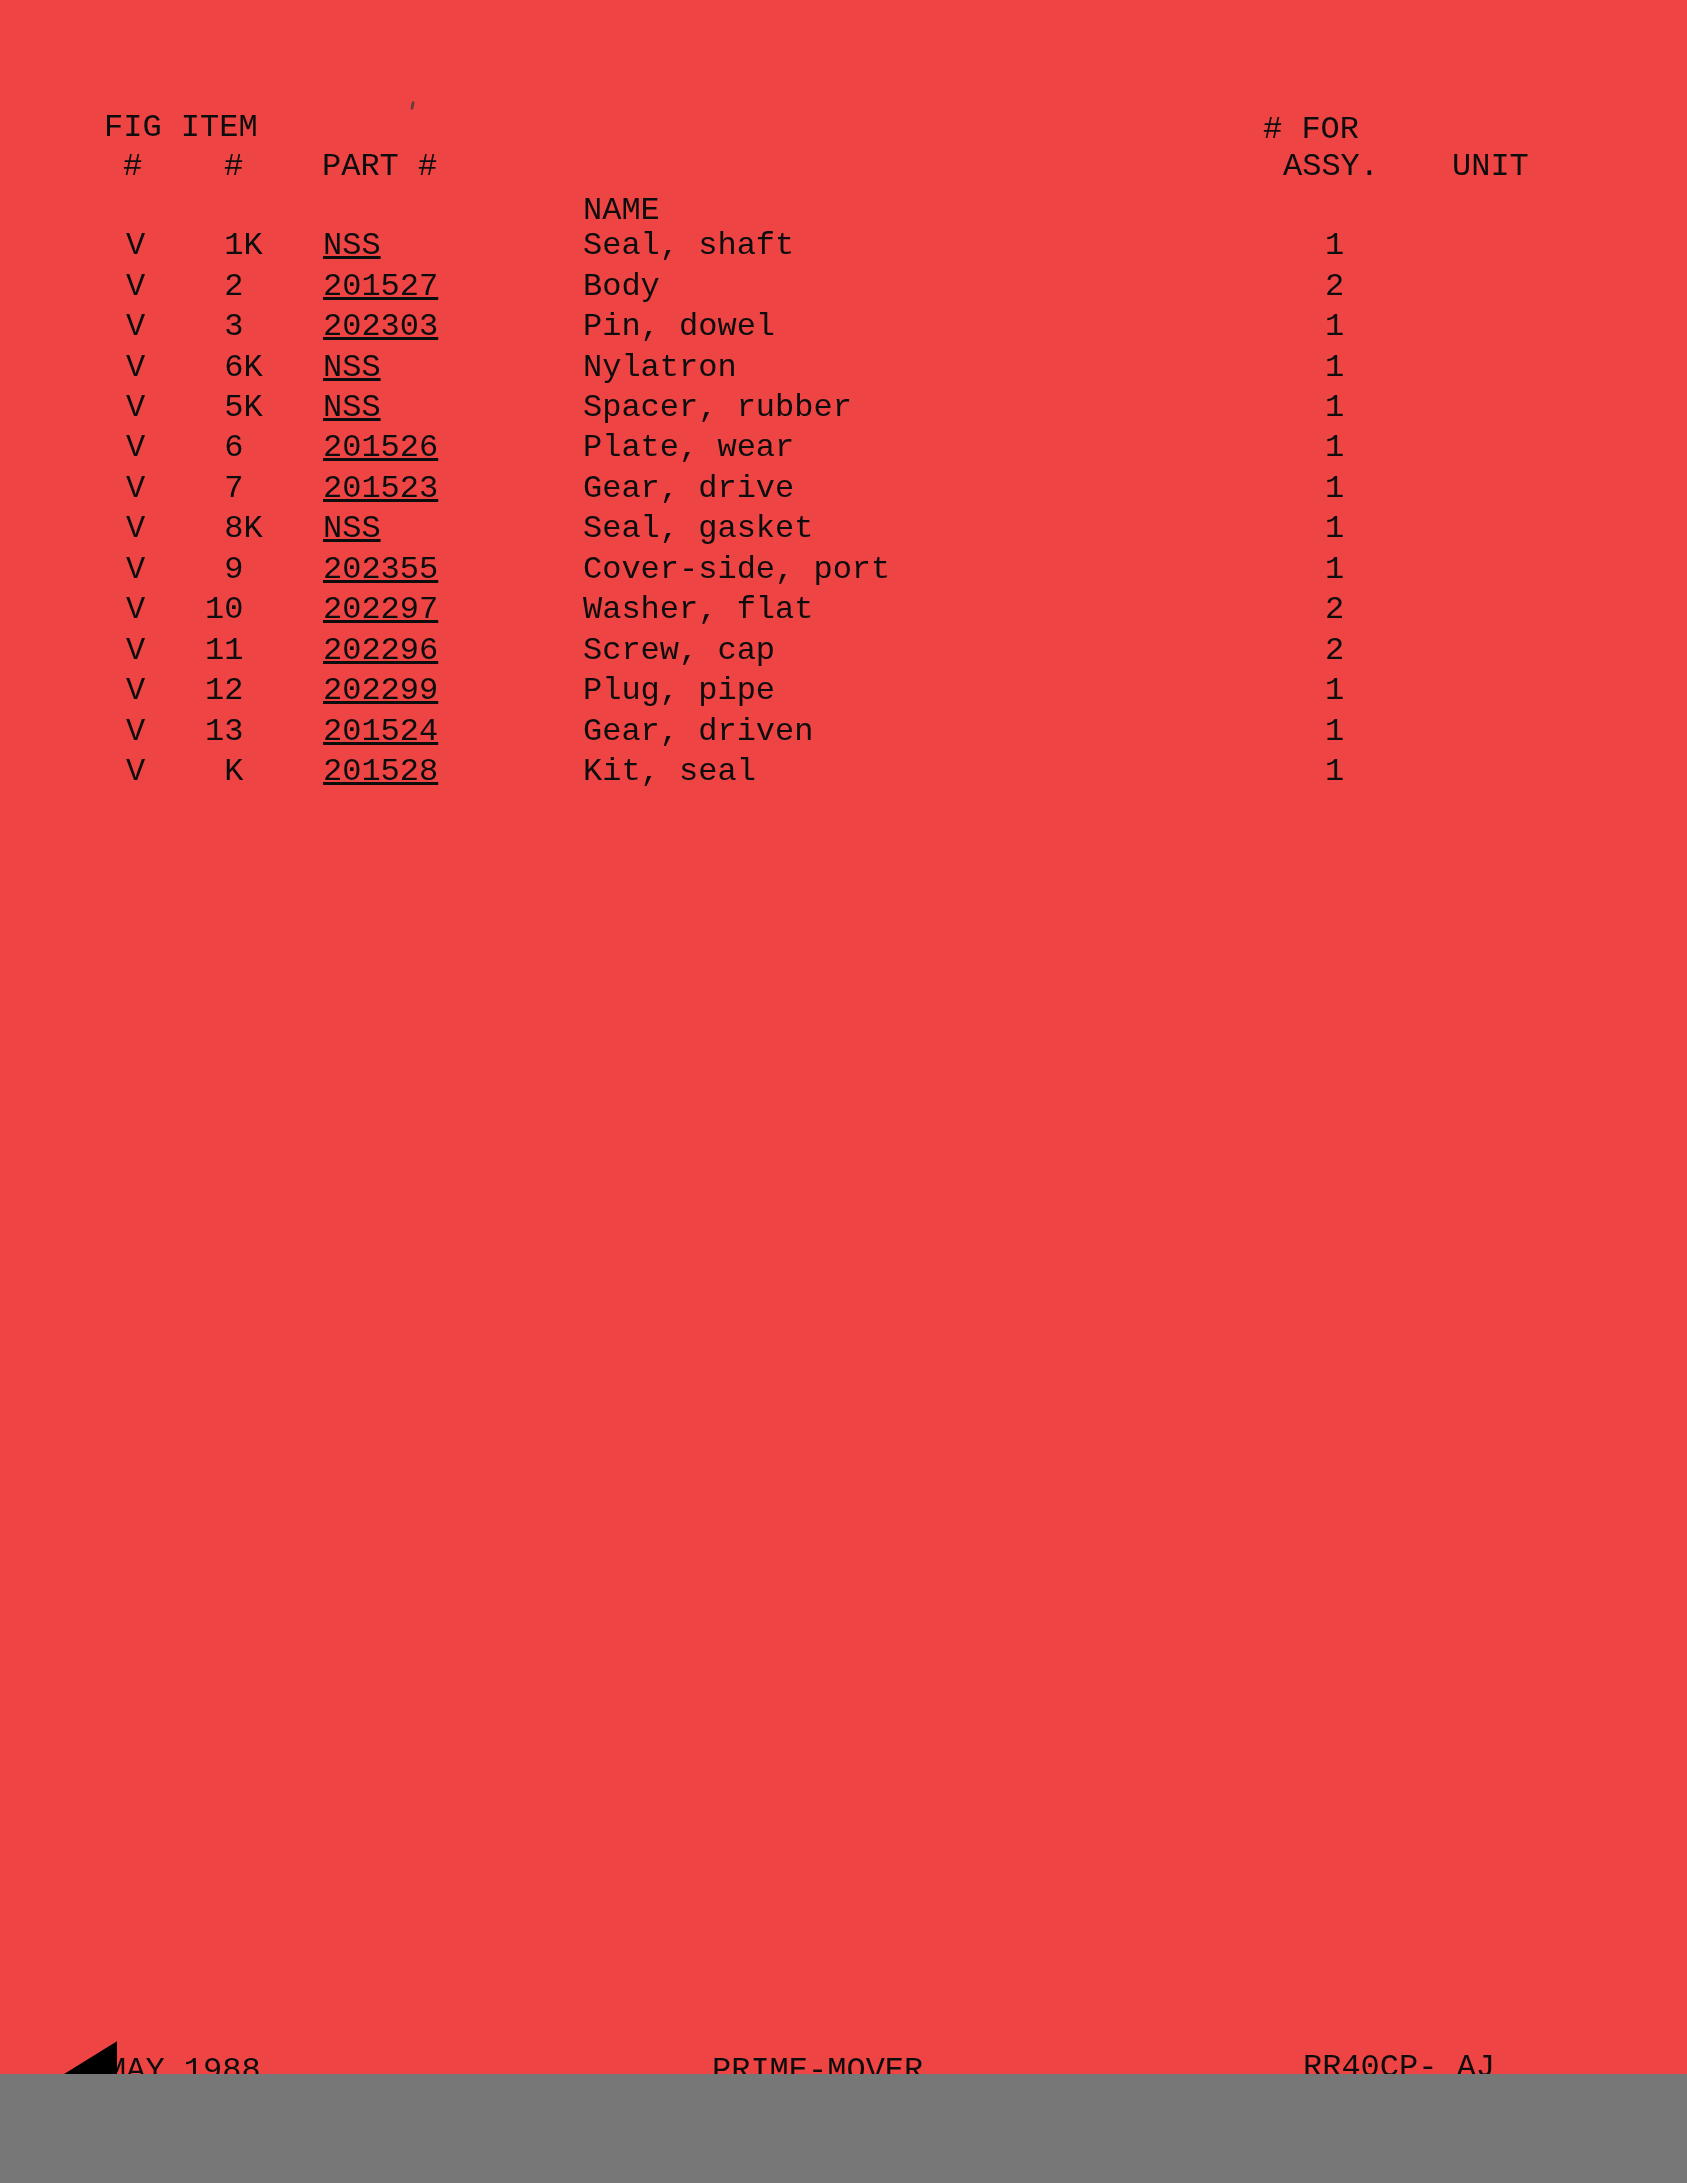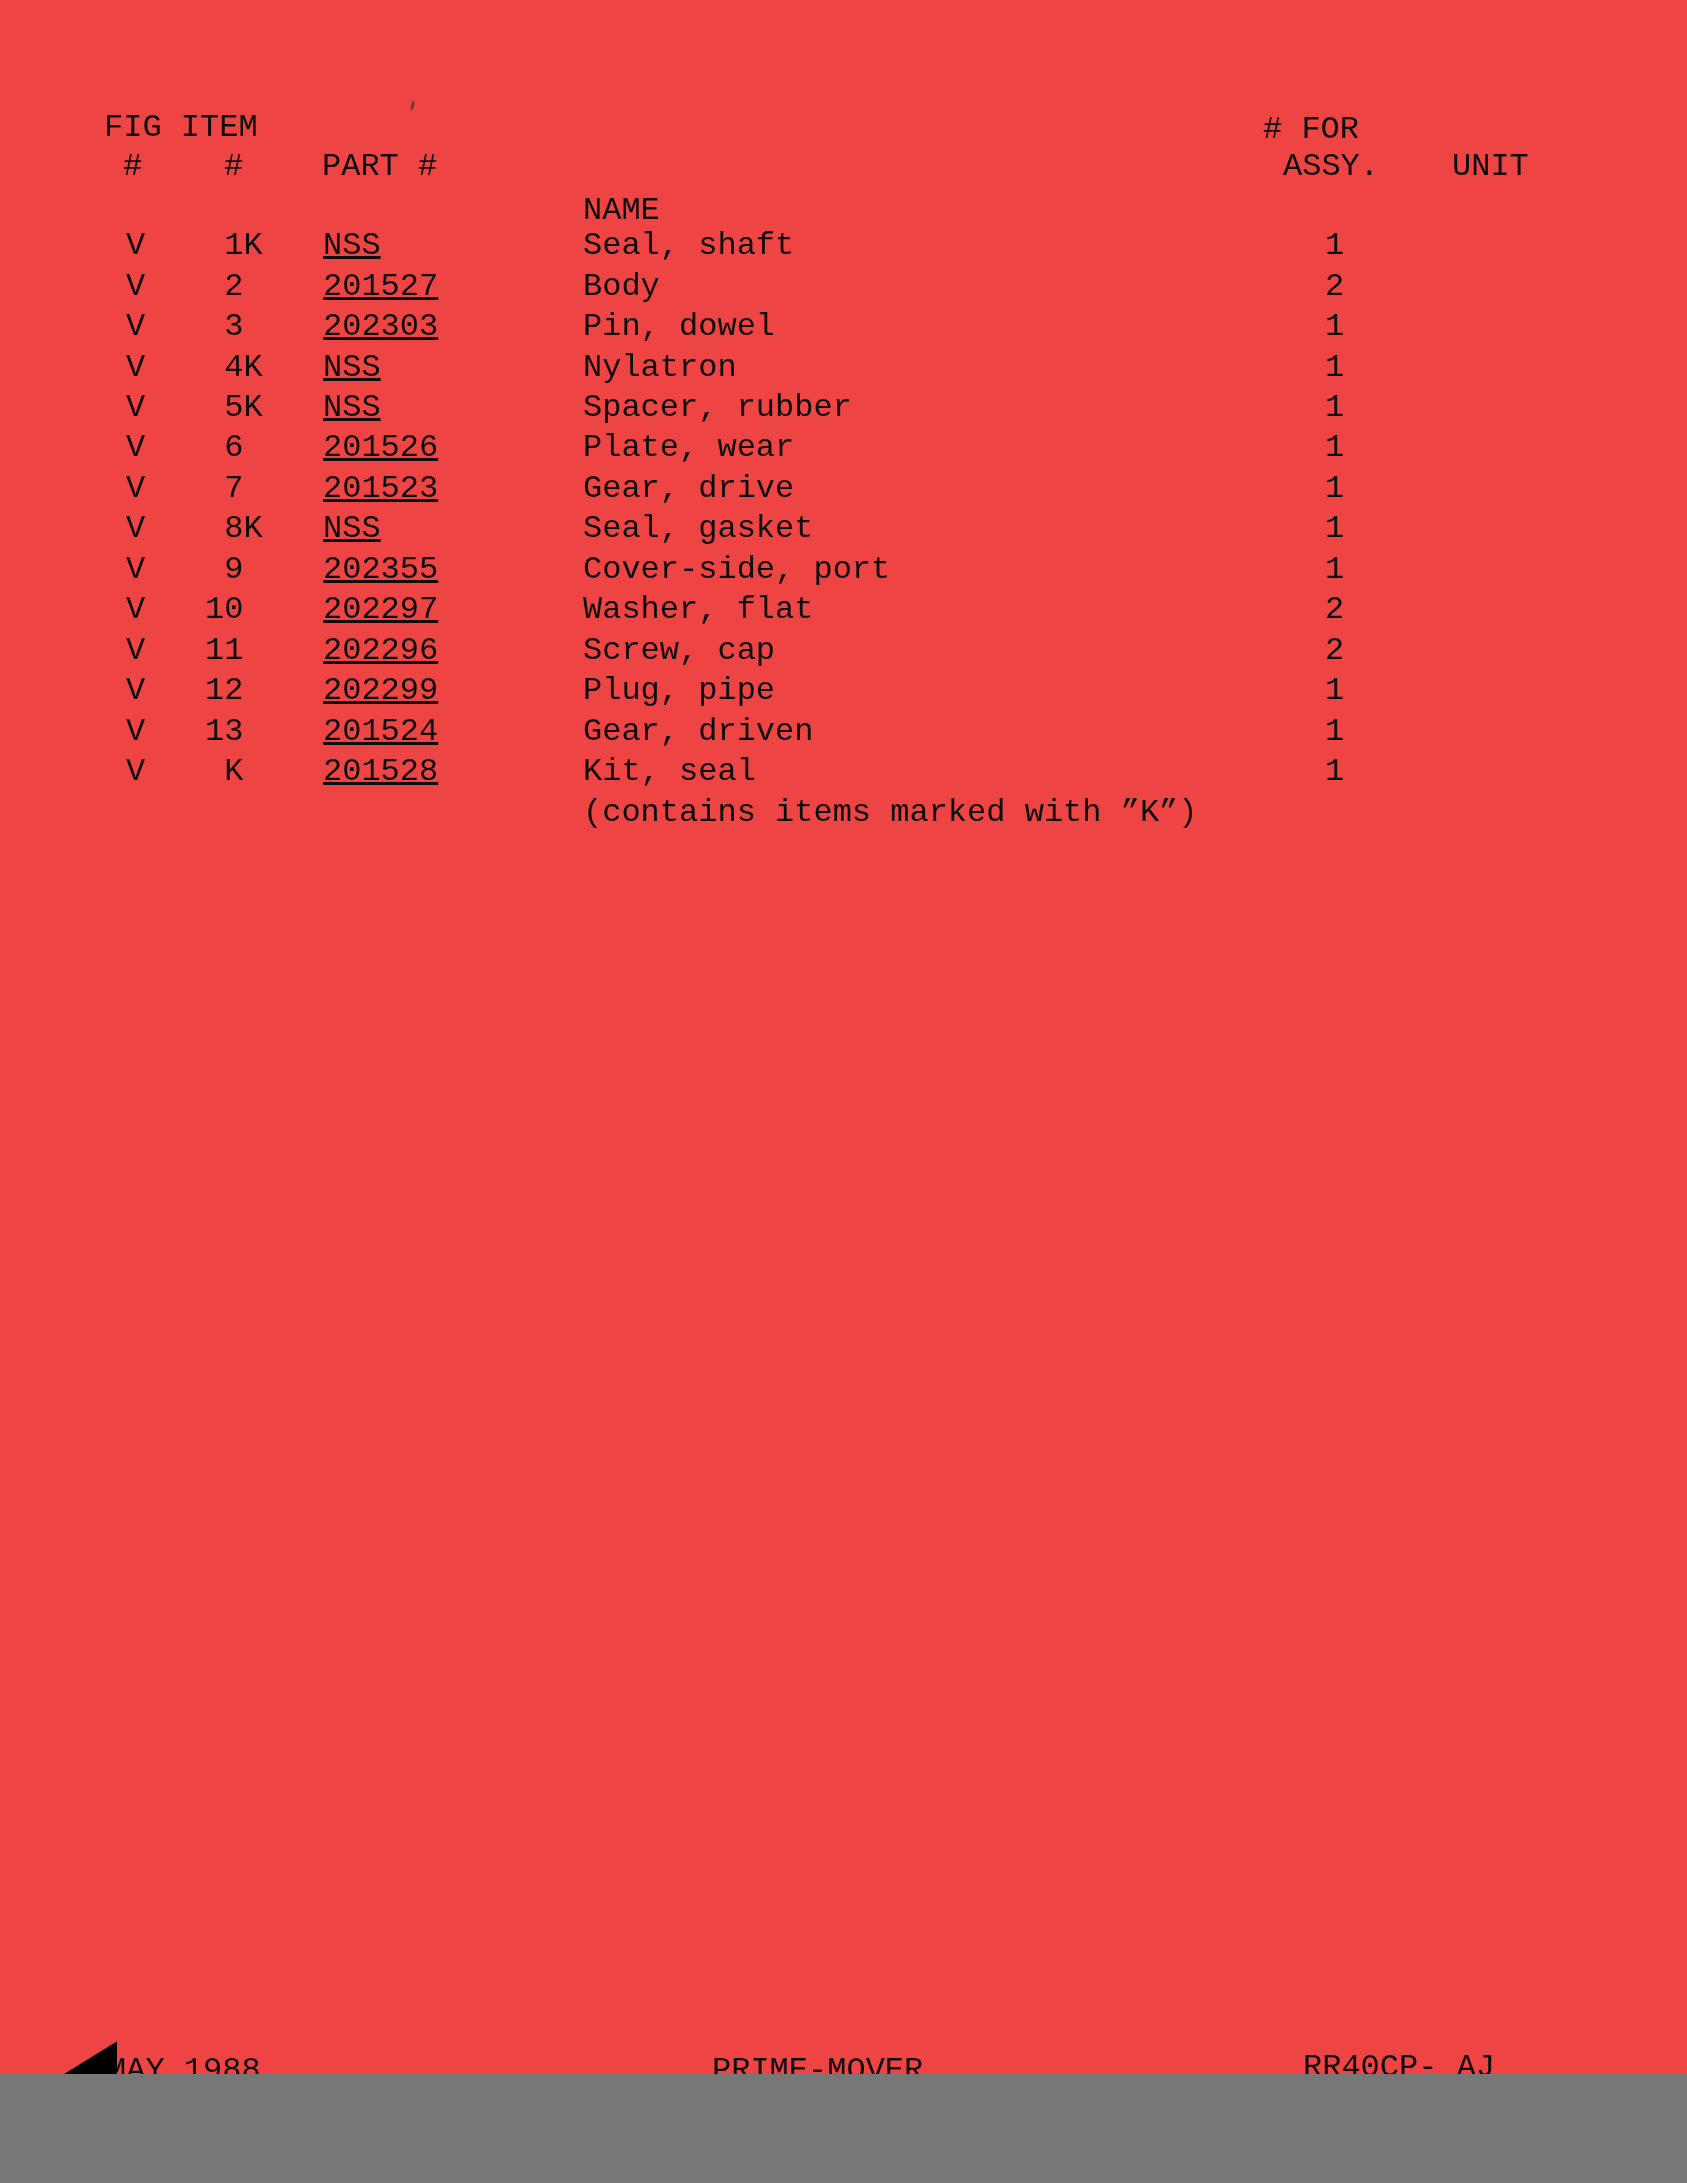--- a/index.html
+++ b/index.html
@@ -88,21 +88,21 @@
       </div>
       <div class="row" style="top: 311px;">
         <span class="t col-fig">V</span>
         <span class="t col-item"> 3</span>
         <span class="t col-part">202303</span>
         <span class="t col-name">Pin, dowel</span>
         <span class="t col-qty">1</span>
       </div>
       <div class="row" style="top: 352px;">
         <span class="t col-fig">V</span>
-        <span class="t col-item"> 4K</span>
+        <span class="t col-item"> 6K</span>
         <span class="t col-part">NSS</span>
         <span class="t col-name">Nylatron</span>
         <span class="t col-qty">1</span>
       </div>
       <div class="row" style="top: 392px;">
         <span class="t col-fig">V</span>
         <span class="t col-item"> 5K</span>
         <span class="t col-part">NSS</span>
         <span class="t col-name">Spacer, rubber</span>
         <span class="t col-qty">1</span>
@@ -165,21 +165,20 @@
       </div>
       <div class="row" style="top: 756px;">
         <span class="t col-fig">V</span>
         <span class="t col-item"> K</span>
         <span class="t col-part">201528</span>
         <span class="t col-name">Kit, seal</span>
         <span class="t col-qty">1</span>
       </div>
     </div>
 
-  <div class="t note-line">(contains items marked with ”K”)</div>
 
   <div class="t f-date">MAY 1988</div>
   <div class="t f-title">PRIME-MOVER</div>
   <div class="t f-code">RR40CP- AJ</div>
 
   <div class="return-btn">
     <svg width="289" height="146" viewBox="0 0 420 212">
       <polygon points="12,104 170,6 170,62 405,62 405,144 170,144 170,202" fill="#000000"></polygon>
     </svg>
   </div>

